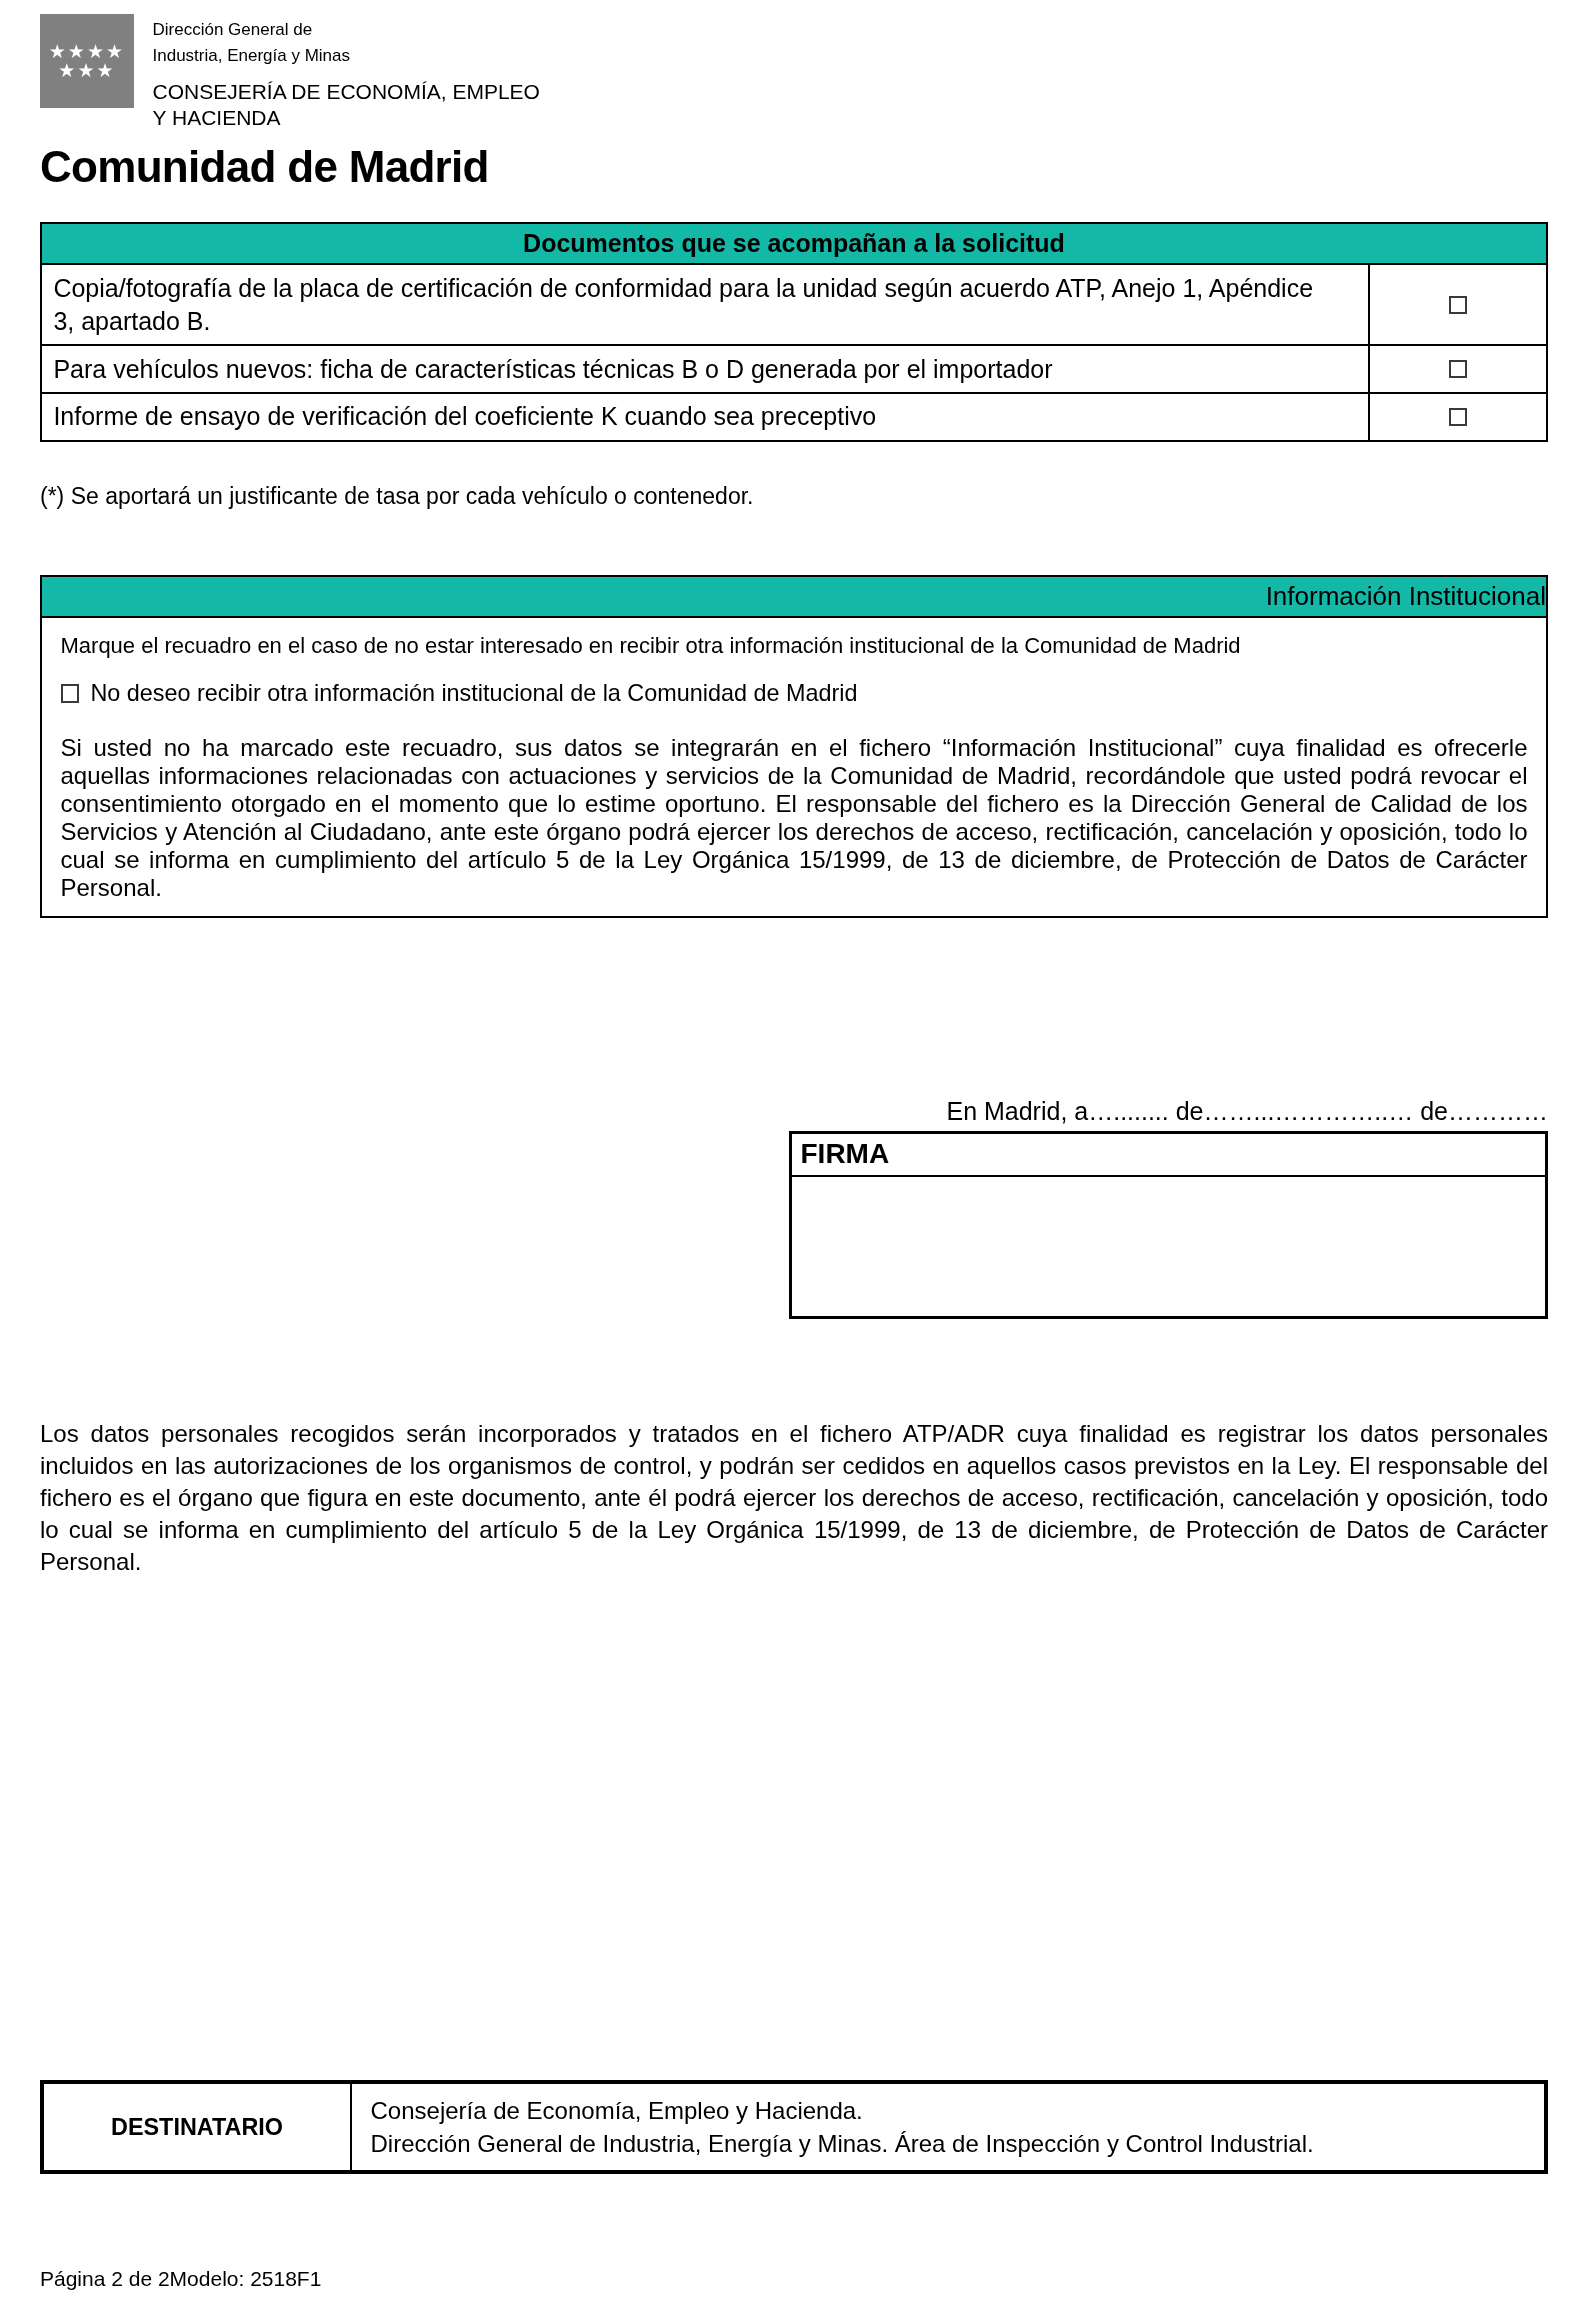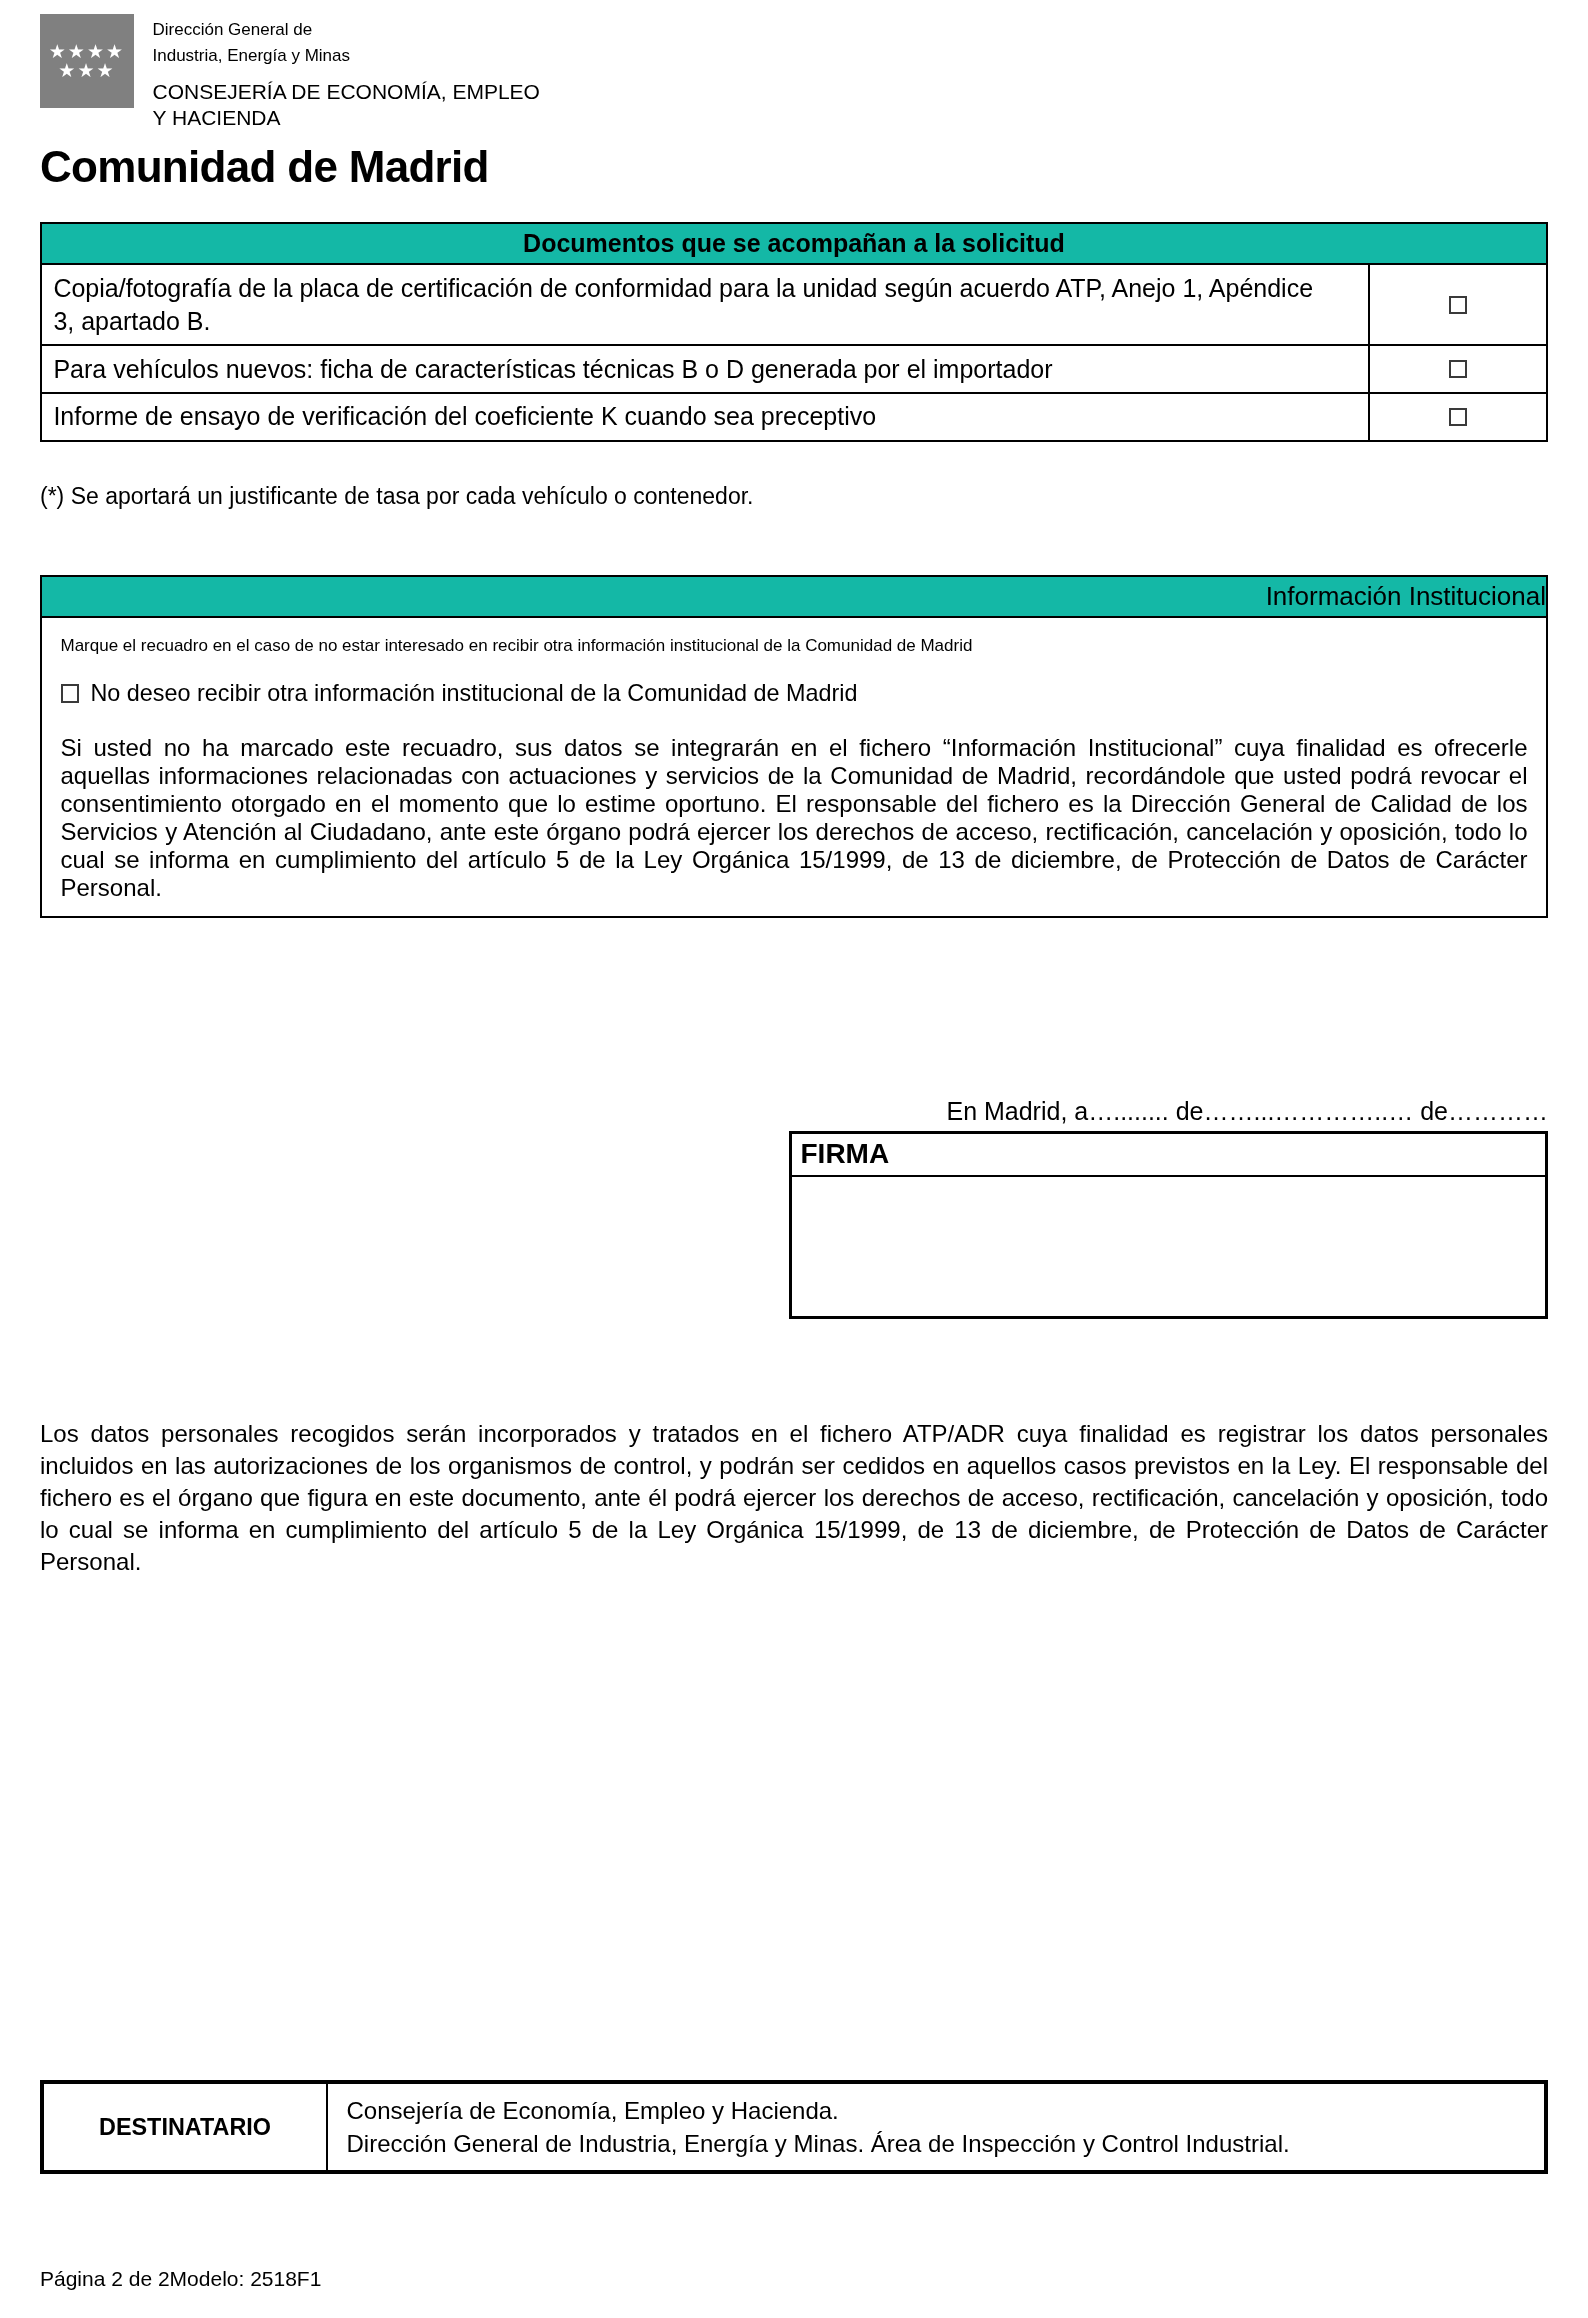--- a/index.html
+++ b/index.html
@@ -47,21 +47,21 @@
 
   .footnote { margin-top: 41px; font-size: 23px; }
 
   
   .inst-box { margin-top: 65px; border: 2.1px solid #000; }
   .inst-header {
     font-size: 26px; text-align: right; padding: 4.3px 0;
     border-bottom: 2.1px solid #000;
   }
   .inst-body { padding: 12.8px 18.5px 14px 18.5px; }
-  .inst-intro { font-size: 17px; line-height: 30px; }
+  .inst-intro { font-size: 22px; line-height: 30px; }
   .optout-row { margin-top: 19px; display: flex; align-items: center; gap: 11.4px; font-size: 23.4px; }
   .inst-text { margin-top: 27px; font-size: 24px; line-height: 28px; text-align: justify; }
 
   
   .date-line { margin-top: 179px; text-align: right; font-size: 25px; }
   .firma-box { margin-top: 5px; margin-left: auto; width: 759px; border: 3.6px solid #000; }
   .firma-header {
     font-size: 28px; font-weight: bold;
     padding: 3.6px 8.5px 5px 8.5px;
     border-bottom: 2.8px solid #000;
@@ -71,21 +71,21 @@
   
   .data-protection { margin-top: 99px; font-size: 24px; line-height: 32px; text-align: justify; }
 
   
   .dest-box {
     position: absolute; left: 40px; right: 40px; top: 2080px;
     border: 4.3px solid #000;
     display: flex; align-items: stretch;
   }
   .dest-label {
-    width: 284px; flex: 0 0 auto;
+    width: 308px; flex: 0 0 auto;
     display: flex; align-items: center; justify-content: center;
     font-weight: bold; font-size: 23.4px;
     border-right: 2.8px solid #000;
   }
   .dest-content { flex: 1; padding: 10px 18.5px; font-size: 24px; line-height: 33px; }
 
   
   .page-footer {
     position: absolute; left: 40px; right: 40px; top: 2267px;
     display: flex; justify-content: flex-start;

